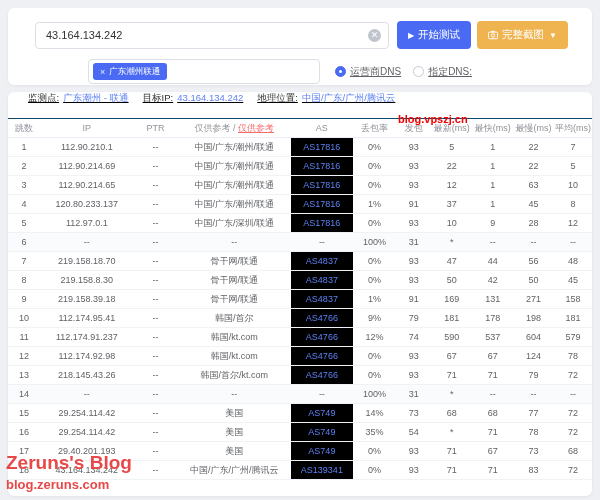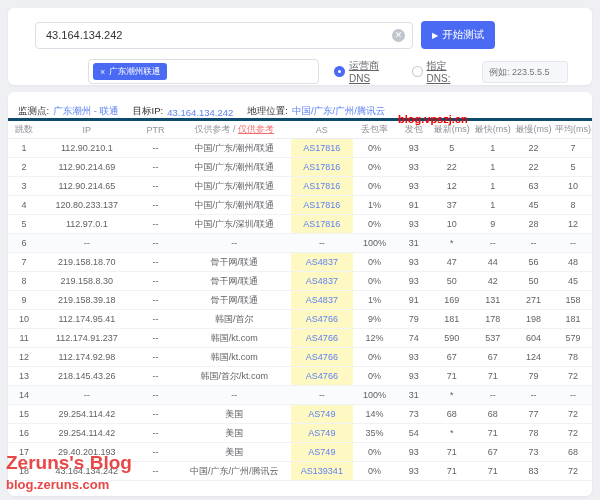--- a/index.html
+++ b/index.html
@@ -59,42 +59,42 @@
   .radio.off { background:#fff; border:1px solid #c6cad2; }
   .radio-label { margin-right:12px;text-decoration:underline; }
   .dns-input {
     width:86px; height:22px; background:#f5f7fa; border:1px solid #e4e7ed;
     border-radius:3px; font-size:9px; color:#c0c4cc; padding:0 6px;
     font-family:inherit; outline:none;
   }
   
   .result-card { top:92px; height:404px; overflow:hidden; }
   .info-bar {
-    height:26px; display:flex; align-items:flex-end; padding:0 10px;
-    font-size:9.5px; position:relative;
+    height:26px; display:flex; align-items:flex-start; padding:0 20px;
+    font-size:9.5px; position:relative;text-decoration:underline;
   }
   .info-bar .lbl { color:#303133; margin-right:4px; }
   .info-bar .val { color:#5e81f4; margin-right:14px; }
   .site-link {
     position:absolute; left:390px; top:21px; color:#f50000; font-weight:bold;
     font-size:11px; text-decoration:none;
   }
   table { width:100%; border-collapse:collapse; table-layout:fixed; }
   th {
     height:19px; font-size:9px; font-weight:normal; color:#909399;
-    border-bottom:1px solid #ebeef5; border-top:3px solid #0c4a6e;
+    border-bottom:1px solid #ebeef5; border-top:1px solid #0c4a6e;
     text-align:center; overflow:hidden; white-space:nowrap;
   }
   .hdr-note { color:#f56c6c;text-decoration:underline; }
   td {
     height:19px; font-size:9px; color:#606266; text-align:center;
     border-bottom:1px solid #f0f2f6; overflow:hidden; white-space:nowrap;
   }
   tr.dim td { background:#fafbfc; }
-  td.as-cell { background:#fef9c3; }
+  td.as-cell { background:#000000; }
   .as-link { color:#5e81f4; text-decoration:none; cursor:pointer; }
   col.c-hop{width:5.5%} col.c-ip{width:16%} col.c-ptr{width:7.5%}
   col.c-geo{width:19.5%} col.c-as{width:10.5%} col.c-loss{width:7.5%}
   col.c-sent{width:6%} col.c-latest{width:7%} col.c-fast{width:7%}
   col.c-slow{width:7%} col.c-avg{width:6.5%}
   
   .watermark {
     position:absolute; left:6px; top:450px; z-index:5; color:#e84848;
     font-weight:bold; line-height:1.35; pointer-events:none;
   }
@@ -107,34 +107,44 @@
 <div class="card top-card">
   <div class="row1">
     <div class="target-wrap">
       <input class="target-input" type="text" value="43.164.134.242" style="">
       <span class="clear-icon">✕</span>
     </div>
     <button class="btn btn-start">
       <span class="play-icon">▶</span>
       <span>开始测试</span>
     </button>
+    <button class="btn btn-shot">
+      <span class="cam-icon">
+        <svg width="10" height="10" viewBox="0 0 12 12">
+            <rect x="0.5" y="2.5" width="11" height="8" rx="1.5" fill="none" stroke="#fff" stroke-width="1.2"></rect>
+            <circle cx="6" cy="6.5" r="2" fill="none" stroke="#fff" stroke-width="1.2"></circle>
+            <rect x="4" y="0.8" width="4" height="2" rx="0.8" fill="#fff"></rect>
+          </svg>
+      </span>
+      <span>完整截图</span>
+      <span class="caret-icon">▼</span>
+    </button>
   </div>
   <div class="row2">
     <div class="tag-box">
       <span class="node-tag">
         <span class="tag-close">×</span>
         <span>广东潮州联通</span>
       </span>
     </div>
     <div class="dns-group">
       <span class="radio on"></span>
       <span class="radio-label">运营商DNS</span>
       <span class="radio off"></span>
       <span class="radio-label">指定DNS:</span>
-      <input class="dns-input" type="text" disabled="" placeholder="例如: 223.5.5.5" style="">
     </div>
   </div>
 </div>
 
 <div class="card result-card">
   <div class="info-bar">
     <span class="lbl">监测点:</span>
     <span class="val">广东潮州 - 联通</span>
     <span class="lbl">目标IP:</span>
     <span class="val">43.164.134.242</span>

